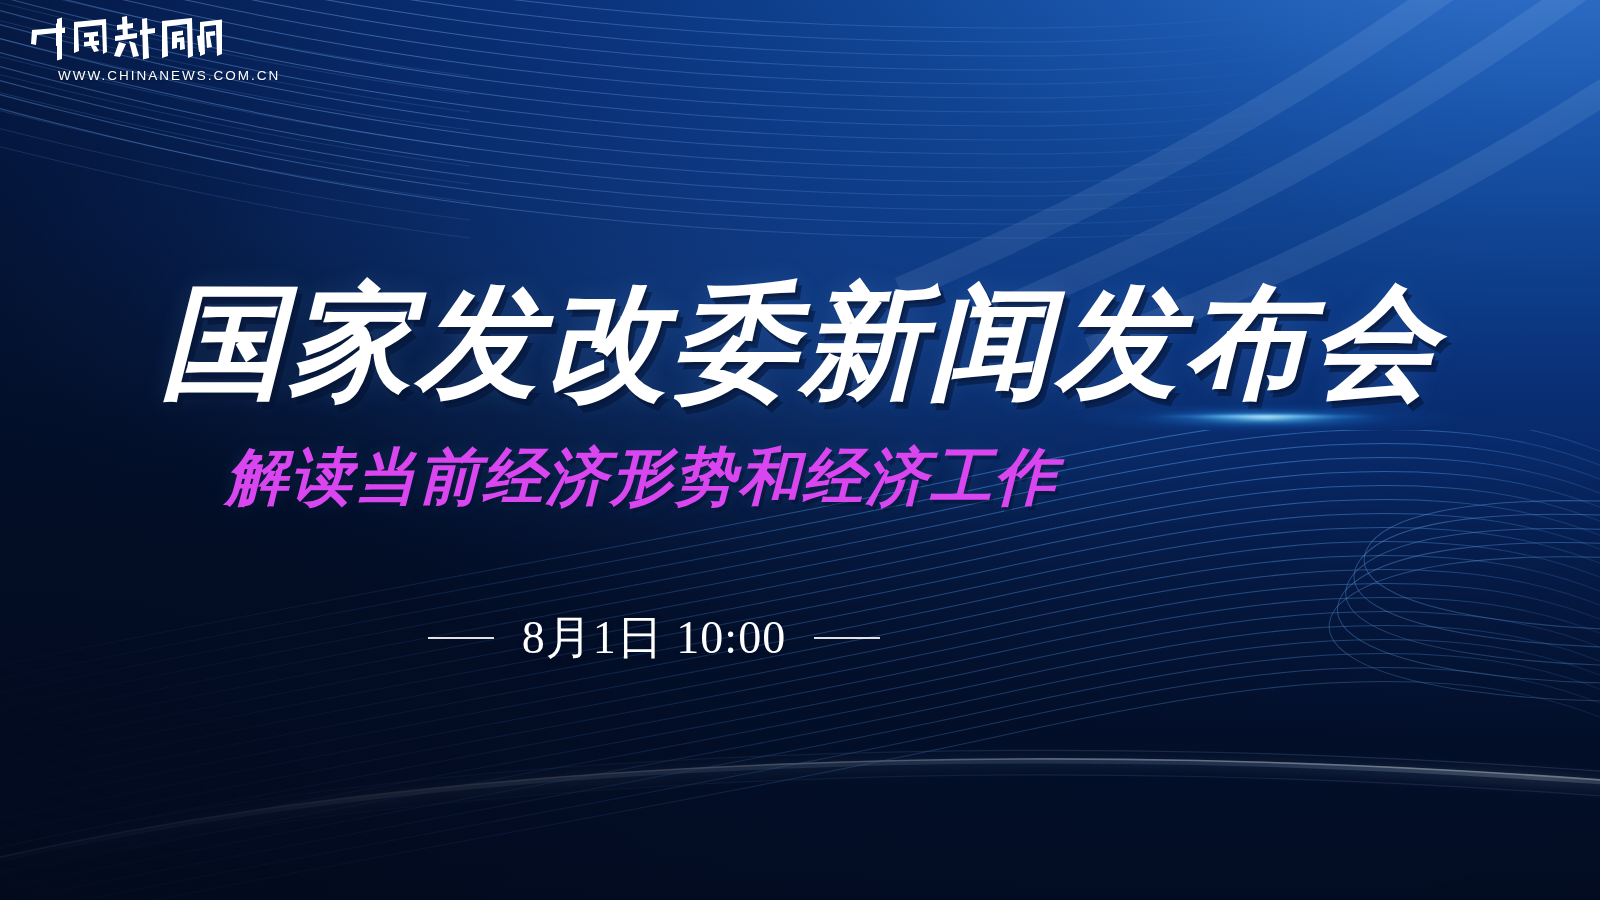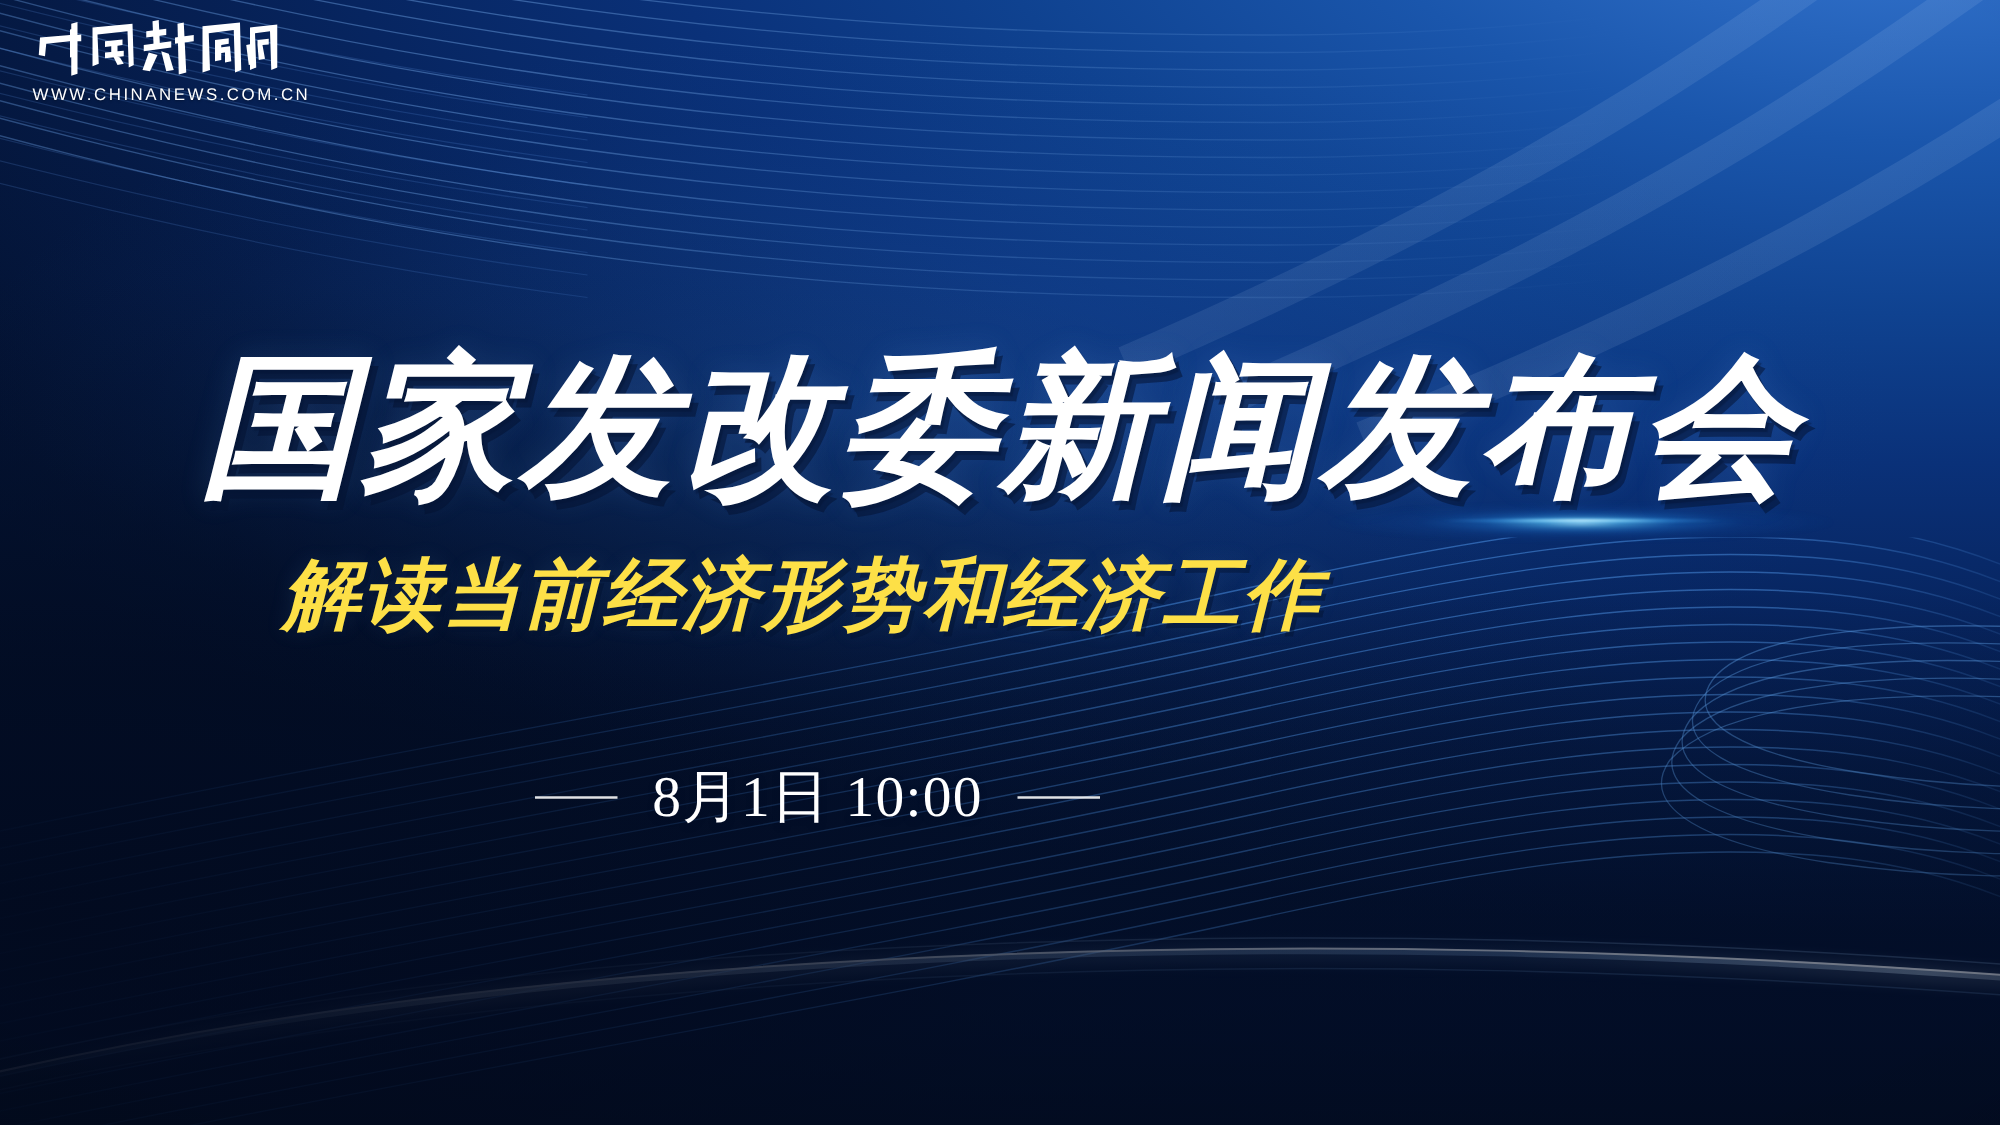--- a/index.html
+++ b/index.html
@@ -71,20 +71,21 @@
   }
   .logo-url {
     display: block;
     margin-top: 4px;
     color: #ffffff;
     font-size: 13.5px;
     letter-spacing: 2.0px;
     font-weight: 400;
     white-space: nowrap;
     text-shadow: 0 1px 2px rgba(0,0,0,0.35);
+    margin-left: 32px;
   }
 
   
   .headline-wrap {
     position: absolute;
     left: 0;
     top: 0;
     width: 1600px;
     text-align: center;
   }
@@ -128,21 +129,21 @@
     background:
       radial-gradient(closest-side, rgba(235,252,255,0.98) 0%, rgba(150,226,255,0.80) 28%, rgba(70,180,255,0.35) 60%, rgba(0,0,0,0) 100%);
     filter: blur(1px);
   }
 
   .subtitle {
     position: absolute;
     left: 0;
     top: 446px;
     width: 1284px;
-    color: #fde047;
+    color: #d946ef;
     font-size: 62px;
     line-height: 1.0;
     font-weight: 700;
     font-style: italic;
     letter-spacing: 2px;
     white-space: nowrap;
     text-shadow:
       3px 4px 0 rgba(3,18,48,0.46),
       0 0 18px rgba(120,180,255,0.12);
   }

